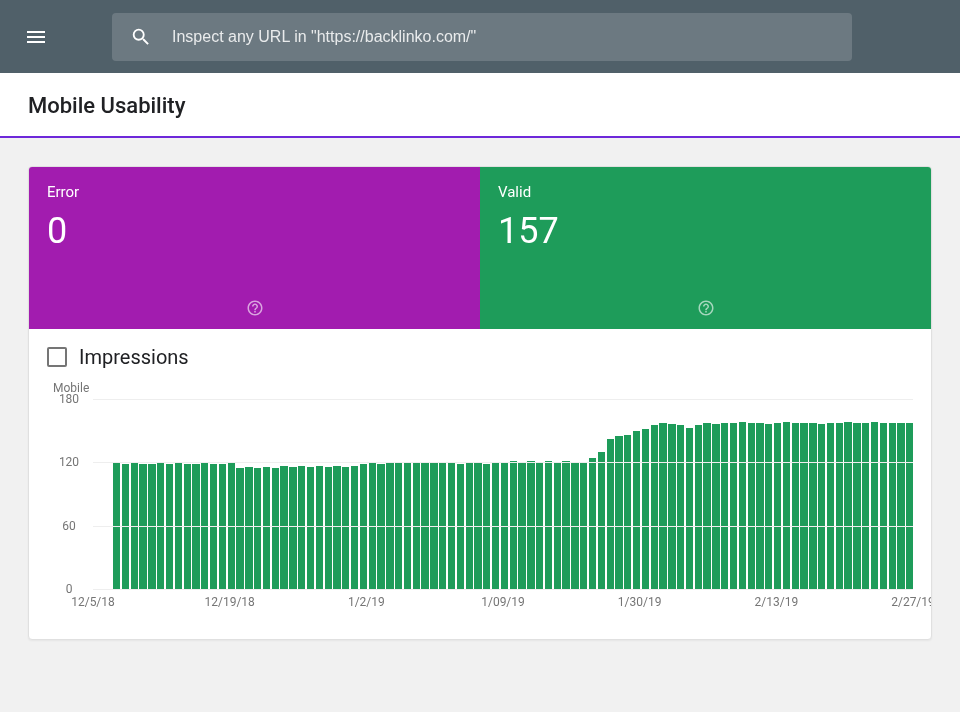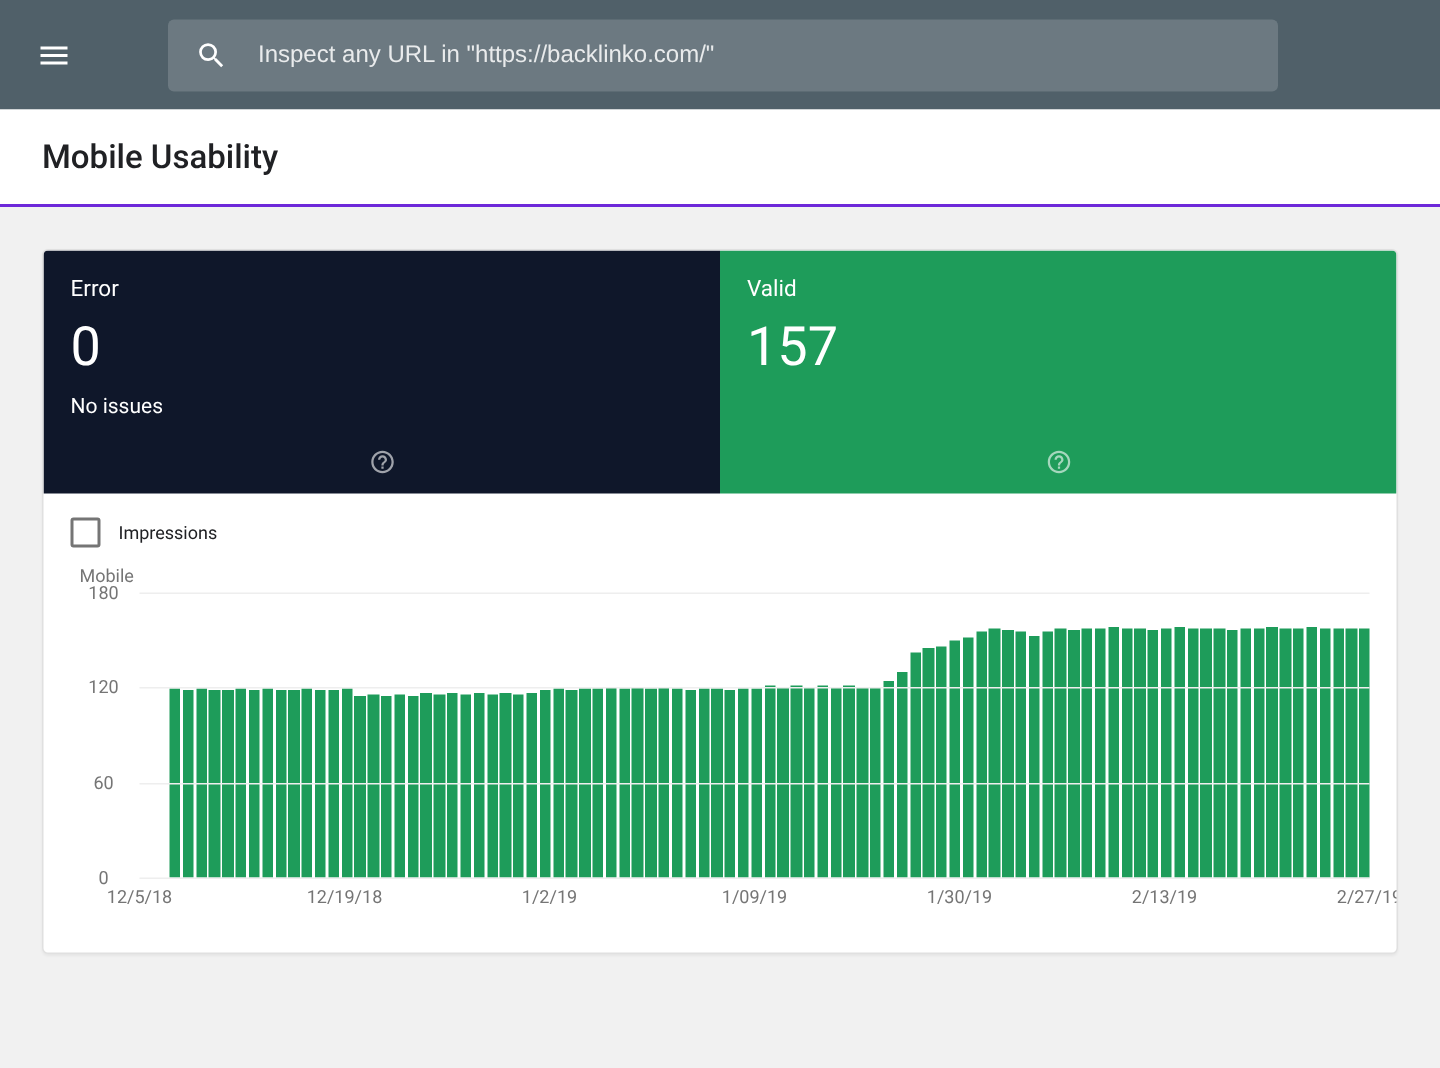--- a/index.html
+++ b/index.html
@@ -78,21 +78,21 @@
   .stats-row {
     display: flex;
     height: 162px;
   }
   .stat {
     flex: 1;
     color: #fff;
     padding: 16px 18px 8px;
     position: relative;
   }
-  .stat-error { background: #0f172a; }
+  .stat-error { background: #a21caf; }
   .stat-valid { background: #1e9c5a; }
   .stat-label {
     font-size: 15px;
     font-weight: 400;
     margin-bottom: 12px;
   }
   .stat-count {
     font-size: 36px;
     font-weight: 400;
     line-height: 1;
@@ -120,21 +120,21 @@
     margin-bottom: 30px;
   }
   .checkbox {
     width: 20px;
     height: 20px;
     border: 2px solid #757575;
     border-radius: 2px;
     cursor: pointer;
   }
   .impressions-label {
-    font-size: 12px;
+    font-size: 20px;
     color: #202124;
   }
   .chart-wrap {
     position: relative;
     padding-left: 46px;
   }
   .y-title {
     position: absolute;
     left: 6px;
     top: -18px;
@@ -212,21 +212,20 @@
   <h1 class="page-title">Mobile Usability</h1>
 </div>
 
 <div class="content">
   <div class="card">
 
     <div class="stats-row">
       <div class="stat stat-error">
         <div class="stat-label">Error</div>
         <div class="stat-count">0</div>
-        <div class="stat-note">No issues</div>
         <span class="help-icon">
           <svg width="18" height="18" viewBox="0 0 24 24" fill="white">
               <path d="M11 18h2v-2h-2v2zm1-16C6.48 2 2 6.48 2 12s4.48 10 10 10 10-4.48 10-10S17.52 2 12 2zm0 18c-4.41 0-8-3.59-8-8s3.59-8 8-8 8 3.59 8 8-3.59 8-8 8zm0-14c-2.21 0-4 1.79-4 4h2c0-1.1.9-2 2-2s2 .9 2 2c0 2-3 1.75-3 5h2c0-2.25 3-2.5 3-5 0-2.21-1.79-4-4-4z"></path>
             </svg>
         </span>
       </div>
       <div class="stat stat-valid">
         <div class="stat-label">Valid</div>
         <div class="stat-count">157</div>
         <div class="stat-note"></div>

